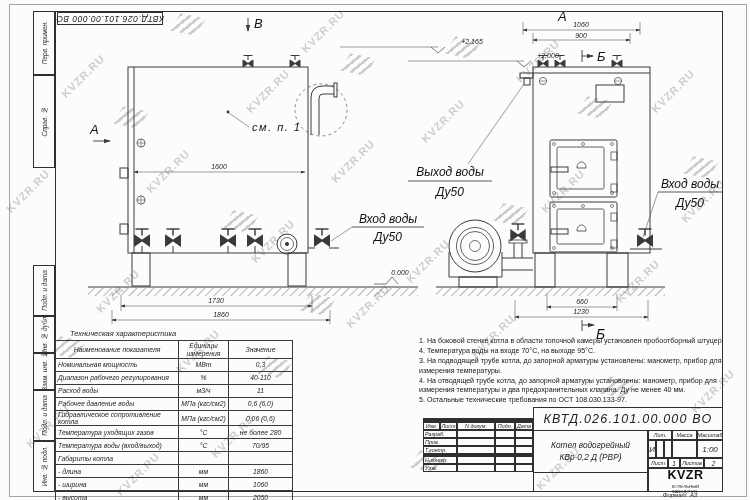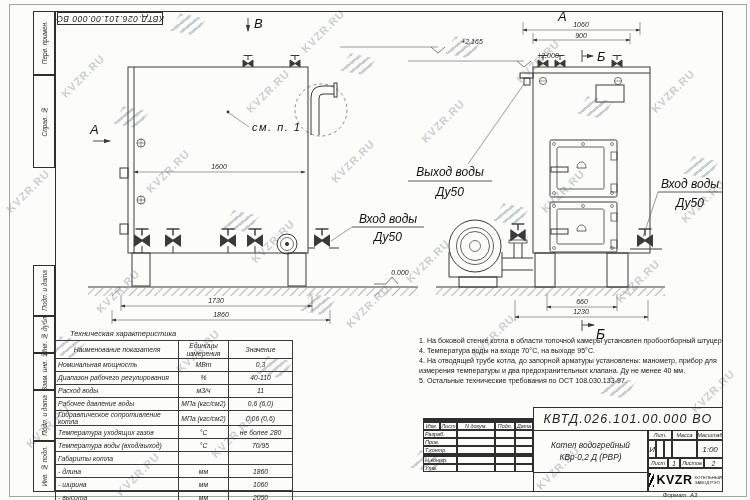--- a/index.html
+++ b/index.html
@@ -45,21 +45,21 @@
            justify-content:center;font-size:8.3px;font-style:italic;line-height:1.35;}
   .tb-name2{left:533px;top:472px;width:115px;height:20px;}
   .tbl-grid{position:absolute;left:423px;top:418px;z-index:6;display:grid;
             grid-template-columns:17px 17px 38px 20px 18px;}
   .tbl-grid div{border:0.8px solid #2f2f2f;box-sizing:border-box;font-size:5.4px;font-style:italic;
                 display:flex;align-items:center;justify-content:center;overflow:hidden;white-space:nowrap;}
   .tbl-grid .lab{grid-column:1 / span 2;justify-content:flex-start;padding-left:1px;}
   .rgt{position:absolute;z-index:6;box-sizing:border-box;border:0.9px solid #2f2f2f;font-style:italic;
        display:flex;align-items:center;justify-content:center;overflow:hidden;}
   .logo-cell{position:absolute;left:648px;top:468px;width:75px;height:24px;border:0.9px solid #2f2f2f;
-             box-sizing:border-box;z-index:6;display:flex;align-items:center;justify-content:center;gap:2px;}
+             box-sizing:border-box;z-index:6;display:flex;align-items:center;justify-content:center;gap:2px;flex-direction:column;}
   .logo-stripes{width:9px;height:14px;background:repeating-linear-gradient(115deg,#111 0 2px,transparent 2px 4.5px);}
   .logo-word{font-weight:bold;font-size:12.5px;letter-spacing:.5px;color:#0d0d0d;}
   .logo-sub{font-size:4.4px;line-height:1.25;color:#222;}
   .fmt{position:absolute;left:625px;top:492px;width:110px;text-align:center;font-size:6px;font-style:italic;z-index:6;}
 </style>
 </head>
 <body>
 
 <span class="wm" style="left:0px;top:185px">KVZR.RU</span>
 <span class="wm" style="left:55px;top:70px">KVZR.RU</span>
@@ -387,20 +387,21 @@
         <td class="c-name">    - высота</td>
         <td class="c-unit">мм</td>
         <td class="c-val">2050</td>
       </tr>
 </tbody>
   </table>
 
 <div class="notes">
   <div>1.  На боковой стенке котла в области топочной камеры установлен пробоотборный штуцер</div>
   <div>4.  Температура воды на входе  70°С,  на выходе  95°С.</div>
+  <div>3.  На подводящей трубе котла, до запорной арматуры установлены:  манометр,  прибор для измерения температуры.</div>
   <div>4.  На отводящей трубе котла, до запорной арматуры установлены:  манометр,  прибор для измерения температуры и два предохранительных клапана.  Ду не менее  40 мм.</div>
   <div>5.  Остальные технические требования по ОСТ  108.030.133-97.</div>
 </div>
 
 <div class="tb tb-doc">
     <span>КВТД.026.101.00.000 ВО</span>
   </div>
 <div class="tb tb-name">
   <span>Котел водогрейный</span>
   <span>КВр-0,2  Д  (РВР)</span>

